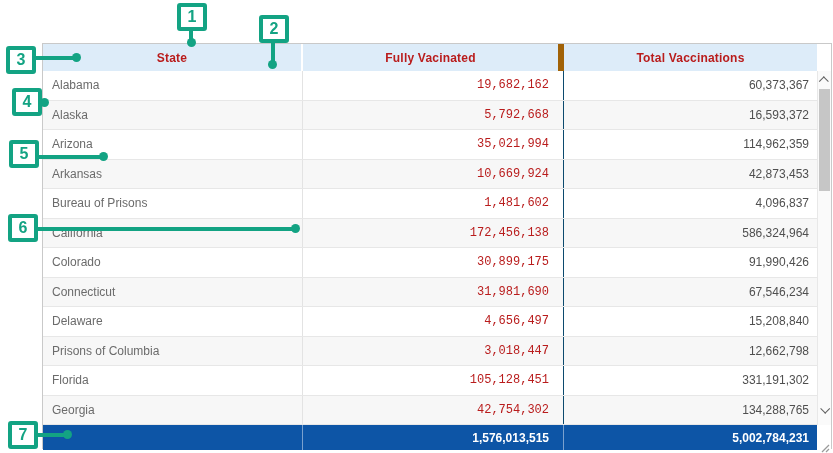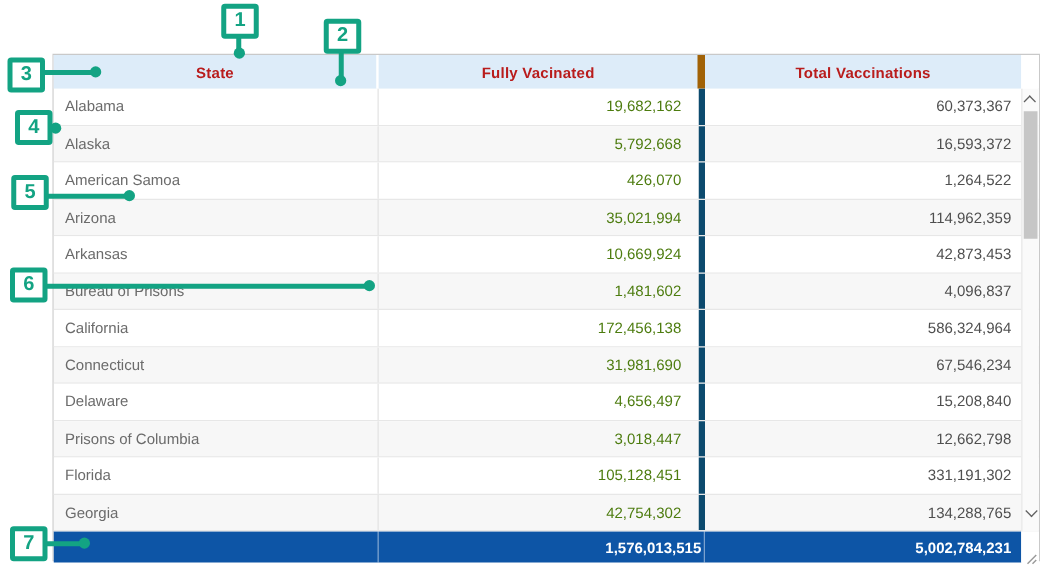--- a/index.html
+++ b/index.html
@@ -19,36 +19,36 @@
   }
   .th-state{width:260px;border-right:2px solid #fff;}
   .th-fully{width:261px;border-right:6px solid #a16207;}
   .th-total{width:253px;}
   .th-filler{width:14px;background:#fff;}
   .tbody{position:relative;height:354px;display:flex;flex-direction:column;}
   .tr{flex:1;display:flex;background:#fff;border-bottom:1px solid #e7e7e7;box-sizing:border-box;}
   .tr:nth-child(even){background:#f7f7f7;}
   .td{box-sizing:border-box;display:flex;align-items:center;font-size:12px;text-align:right;}
   .td-state{width:260px;padding-left:9px;color:#6b6b6b;border-right:1px solid #e3e3e3;}
-  .td-fully{width:261px;justify-content:flex-end;padding-right:14px;color:#4d7c0f;border-right:5px solid #0c4a6e;}
+  .td-fully{width:261px;justify-content:flex-end;padding-right:14px;color:#b91c1c;border-right:1px solid #0c4a6e;font-family:Liberation Mono, monospace;}
   .td-total{flex:1;justify-content:flex-end;padding-right:22px;color:#4f4f4f;}
   
   .scrollbar{position:absolute;top:0;right:0;width:14px;height:100%;background:#fafafa;border-left:1px solid #e8e8e8;box-sizing:border-box;}
   .sb-btn{position:absolute;left:0;width:13px;height:15px;display:flex;align-items:center;justify-content:center;}
   .sb-btn.up{top:2px;}
   .sb-btn.down{bottom:8px;}
   .chev{width:6px;height:6px;border-left:1.5px solid #5f5f5f;border-top:1.5px solid #5f5f5f;display:block;}
   .chev.up-chev{transform:rotate(45deg) translateY(1px);}
   .chev.down-chev{transform:rotate(225deg) translateY(1px);}
   .sb-thumb{position:absolute;left:1px;top:18px;width:11px;height:102px;background:#c6c6c6;}
   
   .totals{display:flex;height:25px;background:#fff;}
   .tf{box-sizing:border-box;display:flex;align-items:center;background:#0d55a6;color:#fff;font-size:12px;font-weight:bold;}
   .tf-state{width:260px;border-right:1px solid rgba(255,255,255,.45);}
-  .tf-fully{width:261px;justify-content:flex-end;padding-right:2px;border-right:1px solid rgba(255,255,255,.45);}
+  .tf-fully{width:261px;justify-content:flex-end;padding-right:14px;border-right:1px solid rgba(255,255,255,.45);}
   .tf-total{width:253px;justify-content:flex-end;padding-right:8px;}
   .tf-filler{width:14px;background:#fff;}
   
   .callout{
     position:absolute;width:30px;height:28px;background:#fff;border:4px solid #13a383;border-radius:3px;
     box-sizing:border-box;display:flex;align-items:center;justify-content:center;
     color:#13a383;font-size:16px;font-weight:bold;z-index:30;
   }
   .ann-line{position:absolute;background:#13a383;z-index:29;}
   .ann-dot{position:absolute;width:9px;height:9px;border-radius:50%;background:#13a383;z-index:29;}
@@ -74,43 +74,43 @@
         <div class="td td-state">Alabama</div>
         <div class="td td-fully">19,682,162</div>
         <div class="td td-total">60,373,367</div>
       </div>
       <div class="tr">
         <div class="td td-state">Alaska</div>
         <div class="td td-fully">5,792,668</div>
         <div class="td td-total">16,593,372</div>
       </div>
       <div class="tr">
-        <div class="td td-state">American Samoa</div>
-        <div class="td td-fully">426,070</div>
-        <div class="td td-total">1,264,522</div>
-      </div>
-      <div class="tr">
         <div class="td td-state">Arizona</div>
         <div class="td td-fully">35,021,994</div>
         <div class="td td-total">114,962,359</div>
       </div>
       <div class="tr">
         <div class="td td-state">Arkansas</div>
         <div class="td td-fully">10,669,924</div>
         <div class="td td-total">42,873,453</div>
       </div>
       <div class="tr">
         <div class="td td-state">Bureau of Prisons</div>
         <div class="td td-fully">1,481,602</div>
         <div class="td td-total">4,096,837</div>
       </div>
       <div class="tr">
         <div class="td td-state">California</div>
         <div class="td td-fully">172,456,138</div>
         <div class="td td-total">586,324,964</div>
+      </div>
+      <div class="tr">
+        <div class="td td-state">Colorado</div>
+        <div class="td td-fully">30,899,175</div>
+        <div class="td td-total">91,990,426</div>
       </div>
       <div class="tr">
         <div class="td td-state">Connecticut</div>
         <div class="td td-fully">31,981,690</div>
         <div class="td td-total">67,546,234</div>
       </div>
       <div class="tr">
         <div class="td td-state">Delaware</div>
         <div class="td td-fully">4,656,497</div>
         <div class="td td-total">15,208,840</div>

